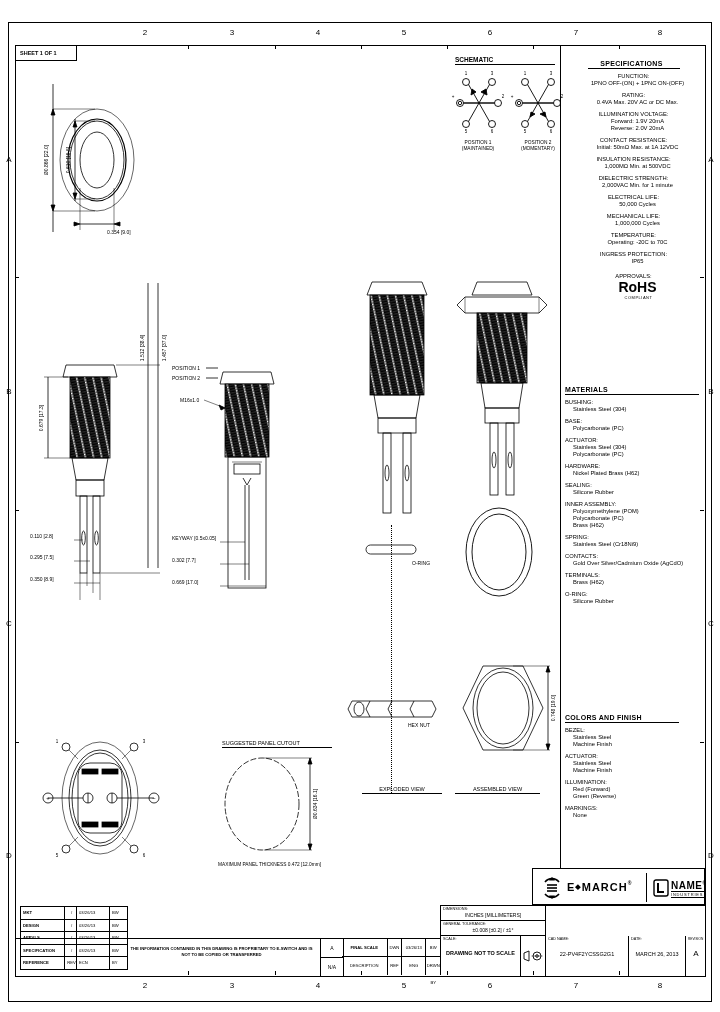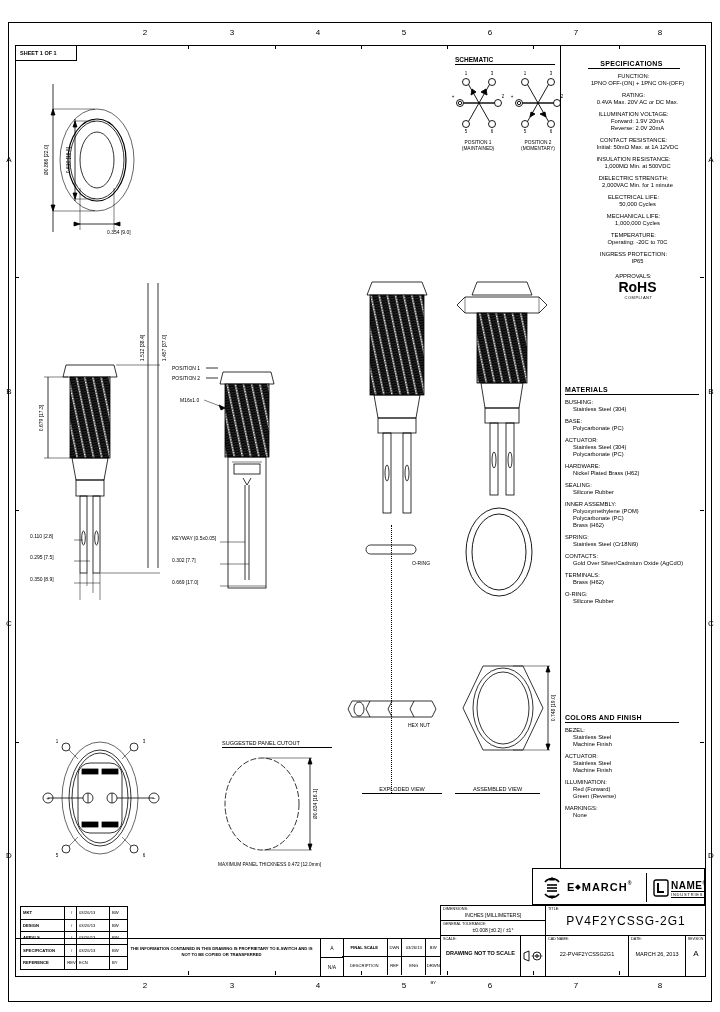--- a/index.html
+++ b/index.html
@@ -562,24 +562,20 @@
   <div class="abs" style="left:440px;top:905px;width:265px;height:70px;border-left:1px solid #000;border-top:1px solid #000;box-sizing:border-box;">
 
     <div class="abs" style="left:0;top:0;width:105px;height:15px;border-right:1px solid #000;border-bottom:1px solid #000;box-sizing:border-box;">
       <div class="cl">DIMENSIONS:</div>
       <div class="cv" style="font-size:5px;">INCHES [MILLIMETERS]</div>
     </div>
     <div class="abs" style="left:0;top:15px;width:105px;height:15px;border-right:1px solid #000;border-bottom:1px solid #000;box-sizing:border-box;">
       <div class="cl">GENERAL TOLERANCE:</div>
       <div class="cv" style="font-size:5px;">±0.008 [±0.2] / ±1°</div>
     </div>
-    <div class="abs" style="left:105px;top:0;width:160px;height:30px;border-bottom:1px solid #000;box-sizing:border-box;">
-      <div class="cl">TITLE:</div>
-      <div class="cv" style="font-size:12px;letter-spacing:1px;margin-top:2px;">PV4F2YCSSG-2G1</div>
-    </div>
 
     <div class="abs" style="left:0;top:30px;width:80px;height:40px;border-right:1px solid #000;box-sizing:border-box;">
       <div class="cl">SCALE:</div>
       <div class="cv" style="font-size:5.5px;font-weight:bold;margin-top:8px;">DRAWING NOT TO SCALE</div>
     </div>
     <div class="abs" style="left:80px;top:30px;width:25px;height:40px;border-right:1px solid #000;box-sizing:border-box;">
       <svg style="left:2px;top:13px;" width="21" height="14" viewBox="0 0 21 14" fill="none" stroke="#000" stroke-width="0.9">
         <polygon points="1,4 6,2 6,12 1,10"></polygon>
         <circle cx="14" cy="7" r="4"></circle>
           <circle cx="14" cy="7" r="1.3"></circle>

